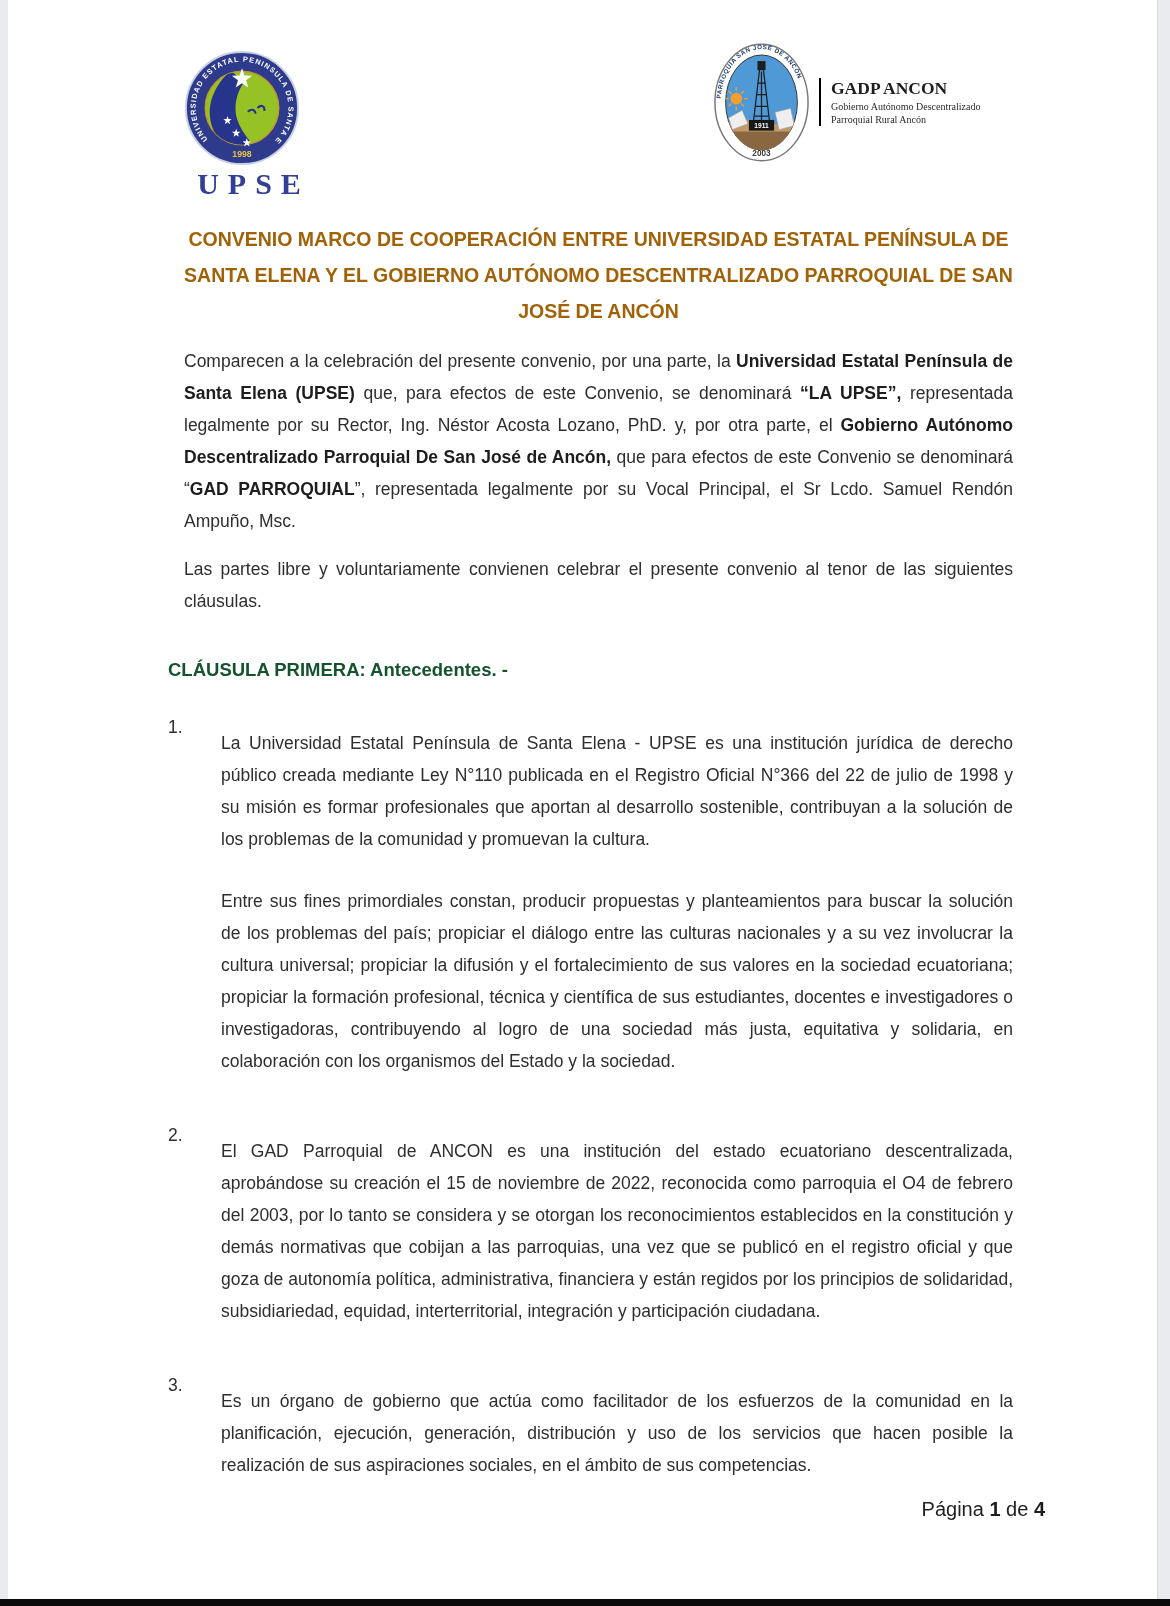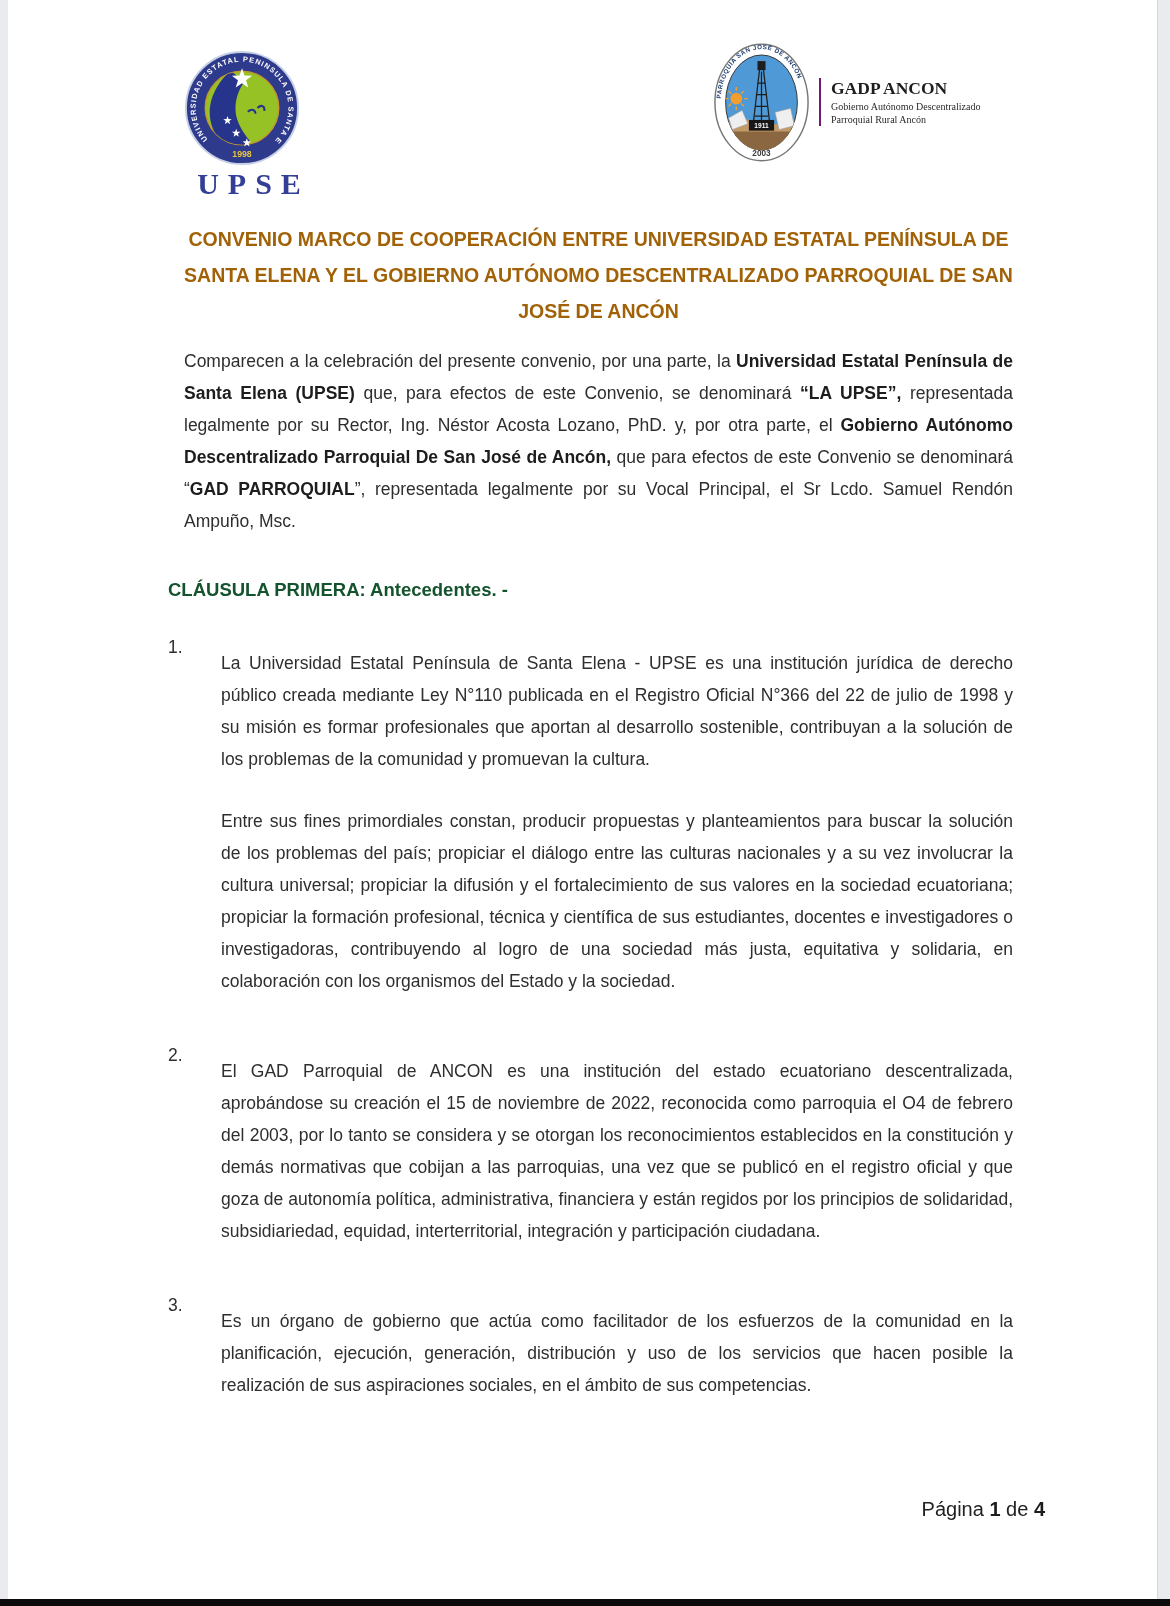--- a/index.html
+++ b/index.html
@@ -19,21 +19,21 @@
   
   .header{position:relative;height:205px;}
   .upse-block{position:absolute;left:176px;top:50px;width:130px;text-align:center;}
   .upse-wordmark{
     margin-top:1px;font-family:"Liberation Serif","DejaVu Serif",serif;
     font-weight:700;font-size:30px;letter-spacing:9px;color:#333f94;
     padding-left:9px; 
   }
   .gadp-block{position:absolute;left:705px;top:42px;display:flex;align-items:flex-start;}
   .gadp-text{
-    margin-left:9px;margin-top:36px;border-left:2px solid #701a75;
+    margin-left:9px;margin-top:36px;border-left:2px solid #000000;
     padding-left:10px;font-family:"Liberation Serif","DejaVu Serif",serif;color:#2a2a2a;
   }
   .gadp-title{font-weight:700;font-size:17.5px;color:#1e1e1e;line-height:1.25;}
   .gadp-line{font-size:10px;line-height:1.3;white-space:nowrap;}
 
   
   .main{padding:0 128px 0 160px;}
   .doc-title{
     margin:16px auto 0;max-width:872px;text-align:center;
     font-size:19.5px;font-weight:700;line-height:36px;color:#a16207;
@@ -150,20 +150,21 @@
         </div>
       </div>
     </div>
 
     <div class="main">
       <div class="doc-title">CONVENIO MARCO DE COOPERACIÓN ENTRE UNIVERSIDAD ESTATAL PENÍNSULA DE SANTA ELENA Y EL GOBIERNO AUTÓNOMO DESCENTRALIZADO PARROQUIAL DE SAN JOSÉ DE ANCÓN</div>
 
 
       <p class="body intro"><span>Comparecen a la celebración del presente convenio, por una parte, la </span><span class="b">Universidad Estatal Península de Santa Elena (UPSE)</span><span> que, para efectos de este Convenio, se denominará </span><span class="b">“LA UPSE”,</span><span> representada legalmente por su Rector, Ing. Néstor Acosta Lozano, PhD. y, por otra parte, el </span><span class="b">Gobierno Autónomo Descentralizado Parroquial De San José de Ancón,</span><span> que para efectos de este Convenio se denominará “</span><span class="b">GAD PARROQUIAL</span><span>”, representada legalmente por su Vocal Principal, el Sr Lcdo. Samuel Rendón Ampuño, Msc.</span></p>
 
+      <p class="body agreement">Las partes libre y voluntariamente convienen celebrar el presente convenio al tenor de las siguientes cláusulas.</p>
 
       <div class="clause-heading">CLÁUSULA PRIMERA: Antecedentes. -</div>
 
       <ol class="antecedentes">
         <li>
           <div class="li-num">1.</div>
           <div class="li-body">
             <p class="body">La Universidad Estatal Península de Santa Elena - UPSE es una institución jurídica de derecho público creada mediante Ley N°110 publicada en el Registro Oficial N°366 del 22 de julio de 1998 y su misión es formar profesionales que aportan al desarrollo sostenible, contribuyan a la solución de los problemas de la comunidad y promuevan la cultura.</p>
             <p class="body">Entre sus fines primordiales constan, producir propuestas y planteamientos para buscar la solución de los problemas del país; propiciar el diálogo entre las culturas nacionales y a su vez involucrar la cultura universal; propiciar la difusión y el fortalecimiento de sus valores en la sociedad ecuatoriana; propiciar la formación profesional, técnica y científica de sus estudiantes, docentes e investigadores o investigadoras, contribuyendo al logro de una sociedad más justa, equitativa y solidaria, en colaboración con los organismos del Estado y la sociedad.</p>
           </div>

